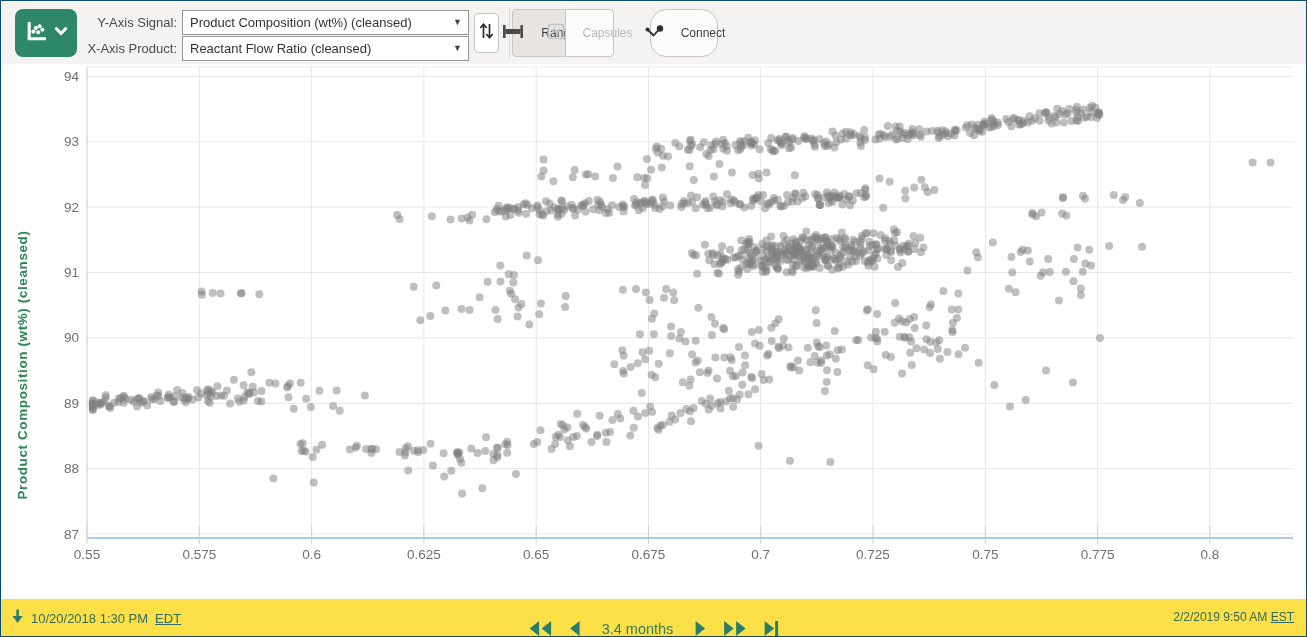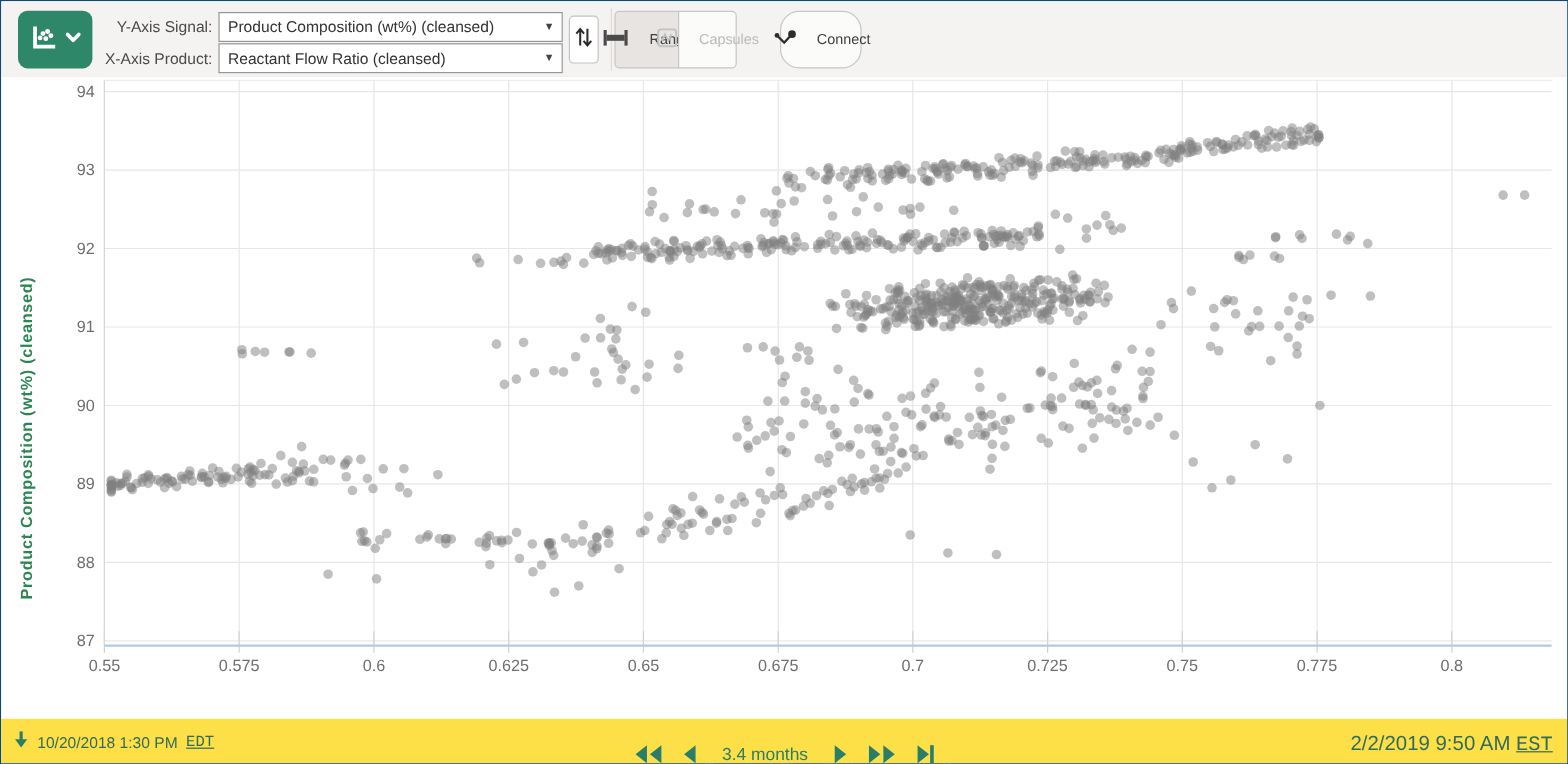--- a/index.html
+++ b/index.html
@@ -33,22 +33,22 @@
   .chart-region{position:absolute;top:63px;left:0;right:0;bottom:37px;background:#fff;}
   #chart-svg{position:absolute;left:0;top:0;width:1307px;height:637px;}
   .y-axis-title{position:absolute;left:21px;top:301px;transform:translate(-50%,-50%) rotate(-90deg);
     white-space:nowrap;font-size:13.5px;font-weight:bold;color:#2c8653;letter-spacing:0.6px;}
   .x-axis-title{position:absolute;left:86px;top:568px;width:1206px;text-align:center;
     font-size:14px;font-weight:bold;color:#58a7d7;}
   
   .footer{position:absolute;left:0;right:0;bottom:0;height:37px;background:#fde047;}
   .footer-left{position:absolute;left:10px;top:9px;display:flex;align-items:center;gap:7px;
     font-size:13px;color:#336a59;}
-  .footer-right{position:absolute;right:12px;top:11px;font-size:17px;color:#336a59;}
-  .tz-link{text-decoration:underline;cursor:pointer;font-family:Liberation Mono, monospace;}
+  .footer-right{position:absolute;right:12px;top:11px;font-size:12px;color:#336a59;}
+  .tz-link{text-decoration:underline;cursor:pointer;}
   .footer-center{position:absolute;left:50%;top:21px;transform:translateX(-50%);
     display:flex;align-items:center;gap:15px;}
   .nav-btn{display:flex;align-items:center;cursor:pointer;}
   .duration-label{font-size:14.5px;color:#2a7d68;margin:0 6px;cursor:pointer;}
 </style>
 </head>
 <body>
 
 <div class="window">
 

